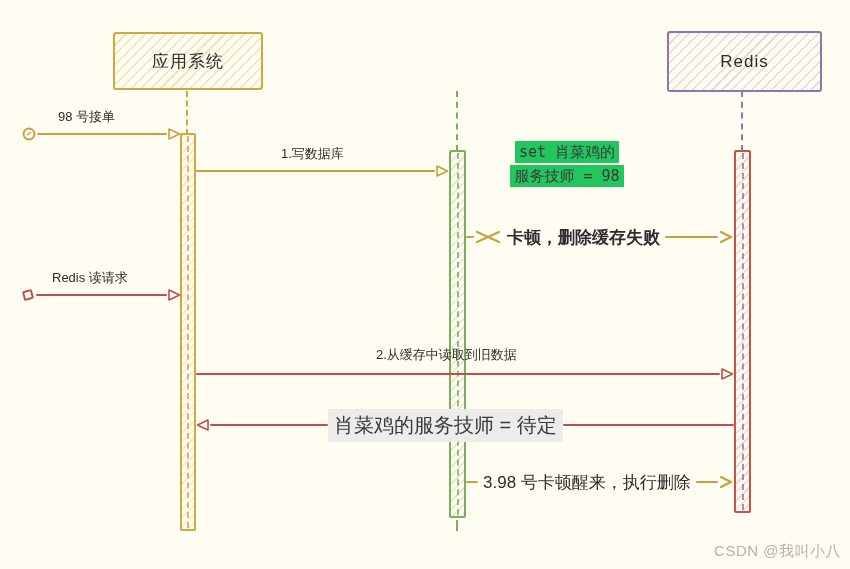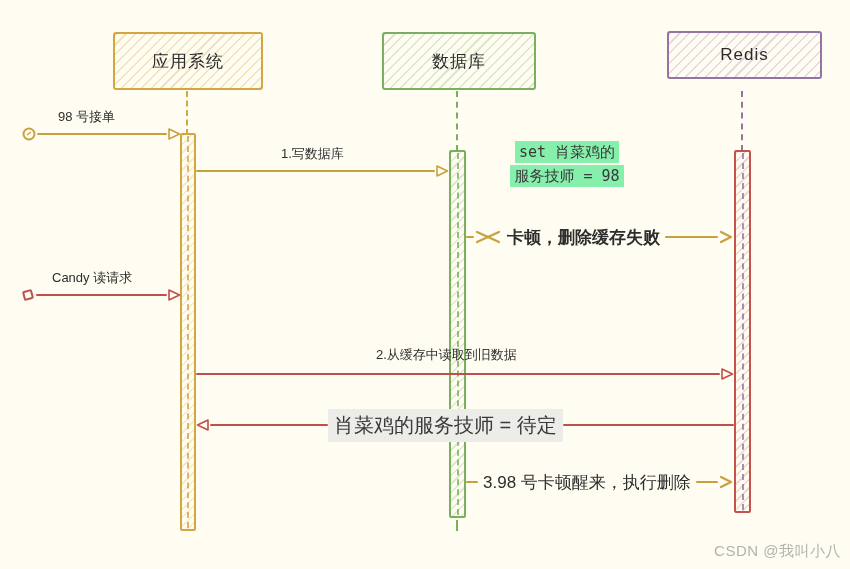--- a/index.html
+++ b/index.html
@@ -16,21 +16,21 @@
   .actor-app{
     left:113px;top:32px;width:150px;height:58px;border-color:#D2A740;
     background:repeating-linear-gradient(135deg,rgba(210,167,64,.30) 0 1.5px,transparent 1.5px 7px);
     justify-content:center;
   }
   .actor-db{
     left:382px;top:32px;width:154px;height:58px;border-color:#7BAF60;
     background:repeating-linear-gradient(135deg,rgba(123,175,96,.28) 0 1.5px,transparent 1.5px 7px);
   }
   .actor-redis{
-    left:667px;top:31px;width:155px;height:48px;border-color:#9673A6;
+    left:667px;top:31px;width:155px;height:61px;border-color:#9673A6;
     background:repeating-linear-gradient(135deg,rgba(150,115,166,.25) 0 1.5px,transparent 1.5px 7px);
   }
   
   .lifeline{position:absolute;width:0;border-left:2px dashed;}
   .ll-app{left:186px;top:91px;height:44px;border-color:#D2A740;}
   .ll-db{left:456px;top:91px;height:60px;border-color:#7BAF60;}
   .ll-redis{left:741px;top:91px;height:60px;border-color:#9673A6;}
   .ll-db-tail{left:456px;top:520px;height:11px;border-color:#7BAF60;}
   
   .bar{position:absolute;box-sizing:border-box;border:2px solid;border-radius:2px;}
@@ -55,39 +55,36 @@
   .seg{height:2px;border-radius:1px;}
   .seg.grow{flex:1;}
   .yellow-bg{background:#C9A03E;}
   .red-bg{background:#BF4F4B;}
   .msg-label{position:absolute;font-size:13px;white-space:nowrap;color:#2D2D2D;}
   .inline-label{font-size:17px;color:#2D2D2D;white-space:nowrap;padding:0 5px;background:#FFFDF2;}
   .note{
     position:absolute;left:489px;top:141px;width:152px;text-align:center;
     font-family:"DejaVu Sans Mono",monospace;font-size:15px;line-height:22px;color:#3A3A3A;
   }
-  .note-line{display:inline-block;background:#86efac;padding:0 4px;margin:0 0 2px 4px;}
+  .note-line{display:inline-block;background:#22c55e;padding:0 4px;margin:0 0 2px 4px;}
   .return-label{
     background:#ECECE8;font-size:20px;padding:3px 6px;color:#3A3A3A;white-space:nowrap;
   }
   .icon{display:block;flex:none;}
   .watermark{
     position:absolute;right:9px;bottom:8px;font-size:15px;letter-spacing:.5px;color:#B3B3AE;margin-left:46px;
   }
 </style>
 </head>
 <body>
 
 <div class="stage">
 
   <div class="actor-box actor-app">
     <span>应用系统</span>
-  </div>
-  <div class="actor-box actor-db">
-    <span>数据库</span>
   </div>
   <div class="actor-box actor-redis">
     <span>Redis</span>
   </div>
 
   <div class="lifeline ll-app"></div>
   <div class="lifeline ll-db"></div>
   <div class="lifeline ll-redis"></div>
   <div class="lifeline ll-db-tail"></div>
 
@@ -131,21 +128,21 @@
     <svg class="icon" width="28" height="18" viewBox="0 0 28 18">
       <path d="M3 4 L25 14 M3 14 L25 4" stroke="#C9A03E" stroke-width="2.2" fill="none" stroke-linecap="round"></path>
     </svg>
     <span class="inline-label">卡顿，删除缓存失败</span>
     <div class="seg grow yellow-bg"></div>
     <svg class="icon" width="15" height="16" viewBox="0 0 15 16">
       <path d="M3 3 L13 8 L3 13" fill="none" stroke="#C9A03E" stroke-width="2.2" stroke-linecap="round" stroke-linejoin="round"></path>
     </svg>
   </div>
 
-  <div class="msg-label" style="left:52px;top:269px;">Candy 读请求</div>
+  <div class="msg-label" style="left:52px;top:269px;">Redis 读请求</div>
   <div class="msg-row" style="left:20px;top:287px;width:161px;height:16px;">
     <svg class="icon" width="16" height="16" viewBox="0 0 16 16">
       <rect x="4" y="4" width="8" height="8" rx="1" transform="rotate(-15 8 8)" fill="none" stroke="#BF4F4B" stroke-width="2"></rect>
     </svg>
     <div class="seg grow red-bg"></div>
     <svg class="icon" width="14" height="14" viewBox="0 0 14 14">
       <path d="M2 2 L12.5 7 L2 12 Z" fill="#FFFDF2" stroke="#BF4F4B" stroke-width="1.6" stroke-linejoin="round"></path>
     </svg>
   </div>
 

